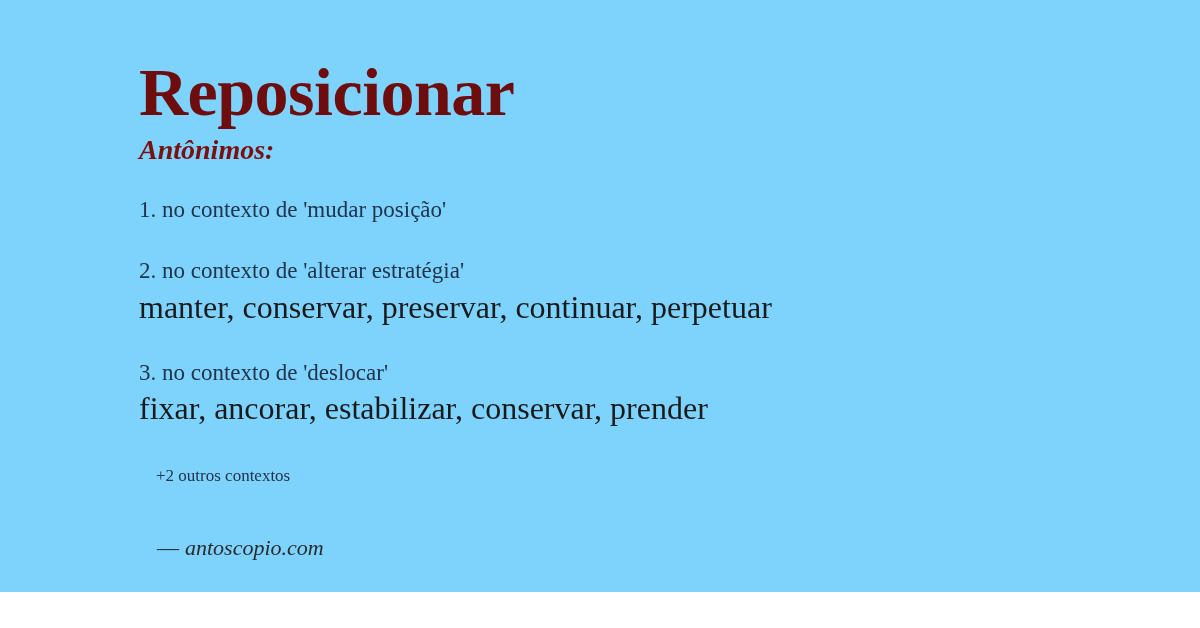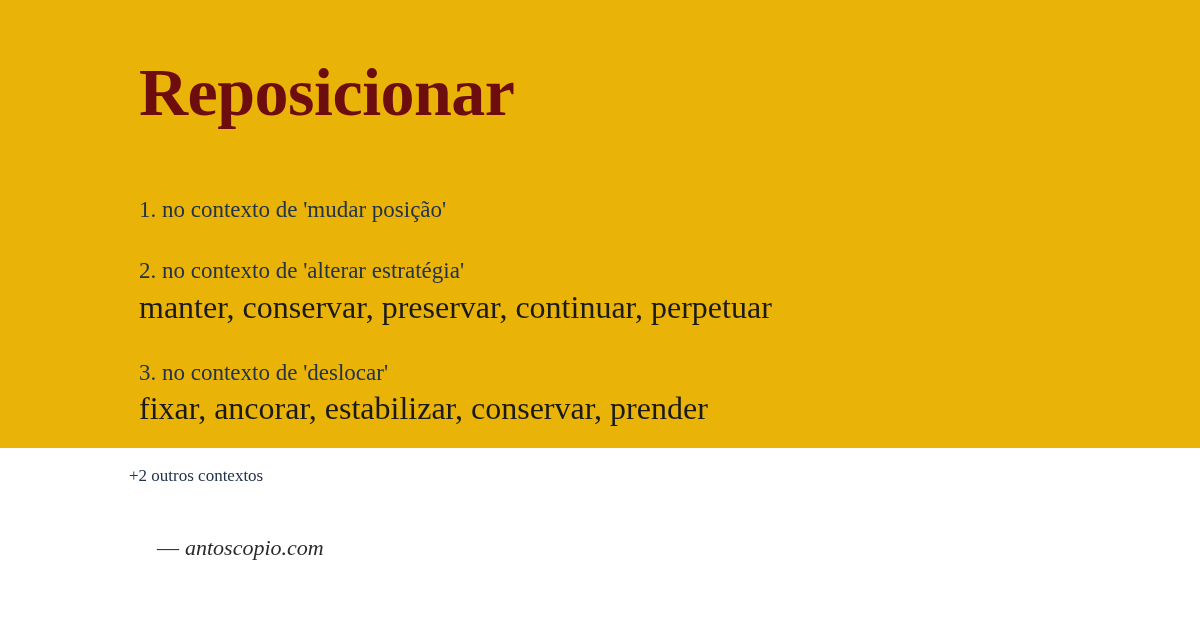--- a/index.html
+++ b/index.html
@@ -11,24 +11,24 @@
     height: 628px;
     background: #ffffff;
     font-family: "Liberation Serif", "DejaVu Serif", serif;
     -webkit-font-smoothing: antialiased;
     overflow: hidden;
   }
 
   .card {
     position: relative;
     width: 1200px;
-    height: 448px;
+    height: 592px;
     box-sizing: border-box;
     padding: 16px;
-    background: #eab308;
+    background: #7dd3fc;
   }
 
   
   .header {
     position: absolute;
     left: 139px;
     top: 58px;
     width: 1000px;
   }
 
@@ -85,21 +85,21 @@
     font-weight: 400;
     line-height: 1.22;
     color: #1a1a1a;
     margin: 0;
     white-space: nowrap;
   }
 
   
   .more-contexts {
     position: absolute;
-    left: 129px;
+    left: 156px;
     top: 465px;
     font-family: "Liberation Serif", "DejaVu Serif", serif;
     font-size: 17px;
     line-height: 1.25;
     color: #22334a;
     white-space: nowrap;
   }
 
   
   .attribution {
@@ -118,20 +118,21 @@
     margin-right: 6px;
   }
 </style>
 </head>
 <body>
 
 <div class="card">
 
   <div class="header">
     <h1 class="word-title">Reposicionar</h1>
+    <div class="relation-label">Antônimos:</div>
   </div>
 
   <div class="senses">
 
     <div class="sense">
       <div class="sense-context">1. no contexto de 'mudar posição'</div>
     </div>
 
     <div class="sense">
       <div class="sense-context">2. no contexto de 'alterar estratégia'</div>

